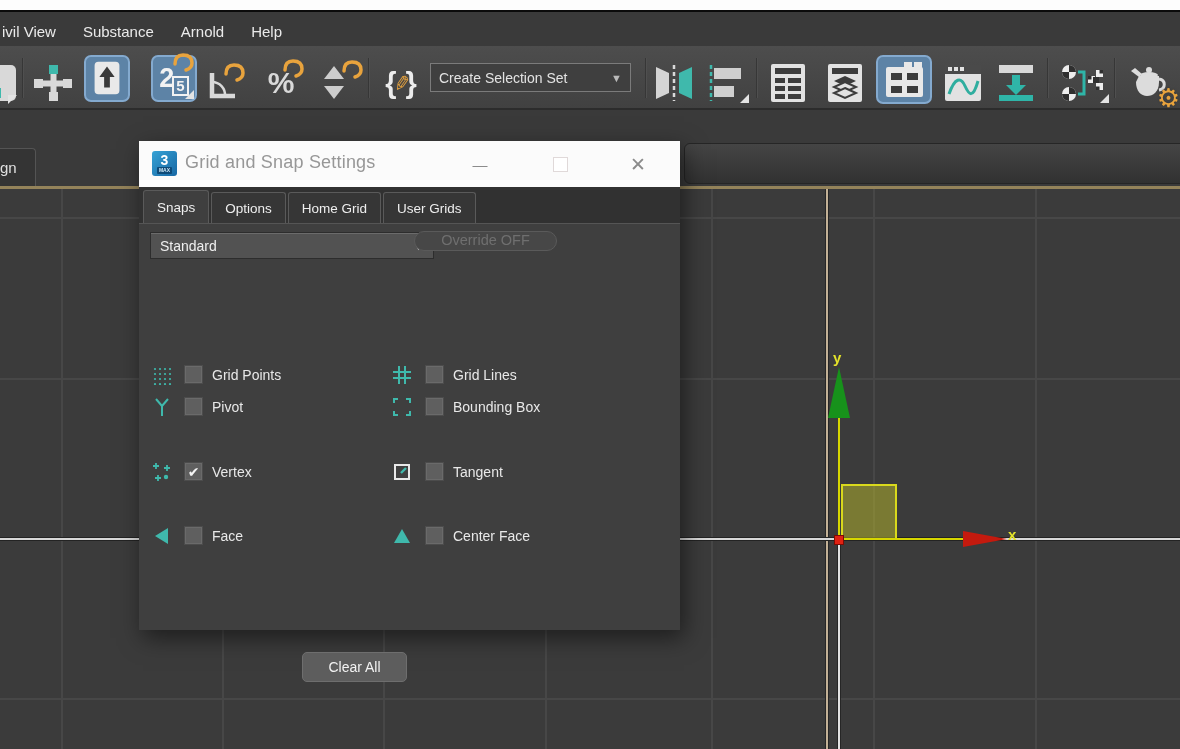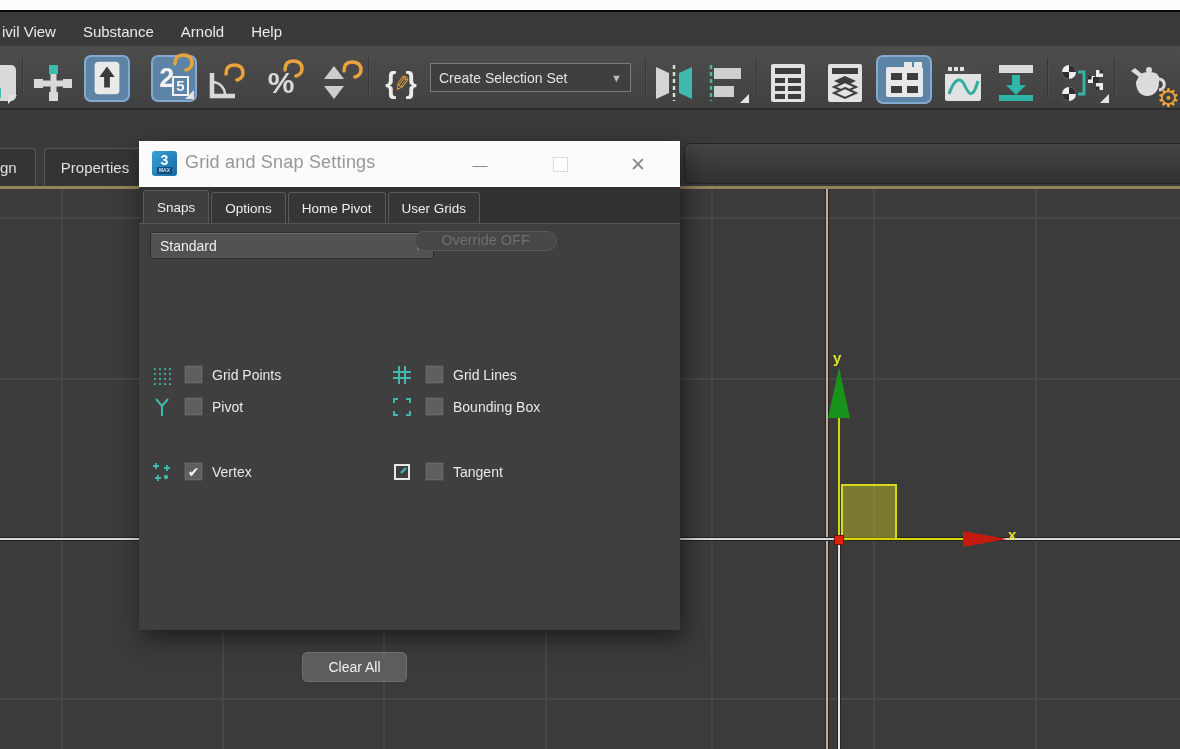--- a/index.html
+++ b/index.html
@@ -300,23 +300,20 @@
         <circle cx="23" cy="6" r="3" fill="#dcdcdc"></circle>
       </svg>
       <span class="gear">⚙</span>
     </div>
   </div>
 
   <div class="ribbonstrip">
     <div class="rtab" style="left:-26px;width:62px;">
       <span>lign</span>
     </div>
-    <div class="rtab" style="left:44px;width:102px;">
-      <span>Properties</span>
-    </div>
     <div class="ribbonbar"></div>
   </div>
 
   <div class="viewport">
     <div class="vp-border"></div>
     <div class="gl v" style="left:61px"></div>
     <div class="gl v" style="left:222px"></div>
     <div class="gl v" style="left:383px"></div>
     <div class="gl v" style="left:545px"></div>
     <div class="gl v" style="left:711px"></div>
@@ -357,21 +354,21 @@
     </div>
 
     <div class="tabstrip">
       <div class="dtab active">
           <span>Snaps</span>
         </div>
       <div class="dtab">
           <span>Options</span>
         </div>
       <div class="dtab">
-          <span>Home Pivot</span>
+          <span>Home Grid</span>
         </div>
       <div class="dtab">
           <span>User Grids</span>
         </div>
     </div>
 
     <div class="dbody">
       <div class="preset">
         <span>Standard</span>
         <span class="arrow">▼</span>
@@ -447,20 +444,36 @@
           <svg width="20" height="20" viewBox="0 0 20 20">
               <rect x="3" y="3" width="14" height="14" fill="none" stroke="#e8e8e8" stroke-width="2"></rect>
               <line x1="9" y1="11" x2="14" y2="6" stroke="#3fb9ac" stroke-width="2.4"></line>
             </svg>
           </span>
         <span class="cb" style="left:286px"></span>
         <span class="slabel" style="left:314px">Tangent</span>
       </div>
 
 
+      <div class="snap-row" style="top:300px">
+        <span class="sicon" style="left:13px">
+          <svg width="20" height="20" viewBox="0 0 20 20">
+              <polygon points="16,2 16,18 3,10" fill="#3fb9ac"></polygon>
+            </svg>
+          </span>
+        <span class="cb" style="left:45px"></span>
+        <span class="slabel" style="left:73px">Face</span>
+        <span class="sicon" style="left:253px">
+          <svg width="20" height="20" viewBox="0 0 20 20">
+              <polygon points="10,3 18,17 2,17" fill="#3fb9ac"></polygon>
+            </svg>
+          </span>
+        <span class="cb" style="left:286px"></span>
+        <span class="slabel" style="left:314px">Center Face</span>
+      </div>
 
       <div class="clearall">
         <span>Clear All</span>
       </div>
     </div>
   </div>
 
 </div>
 
 </body></html>

